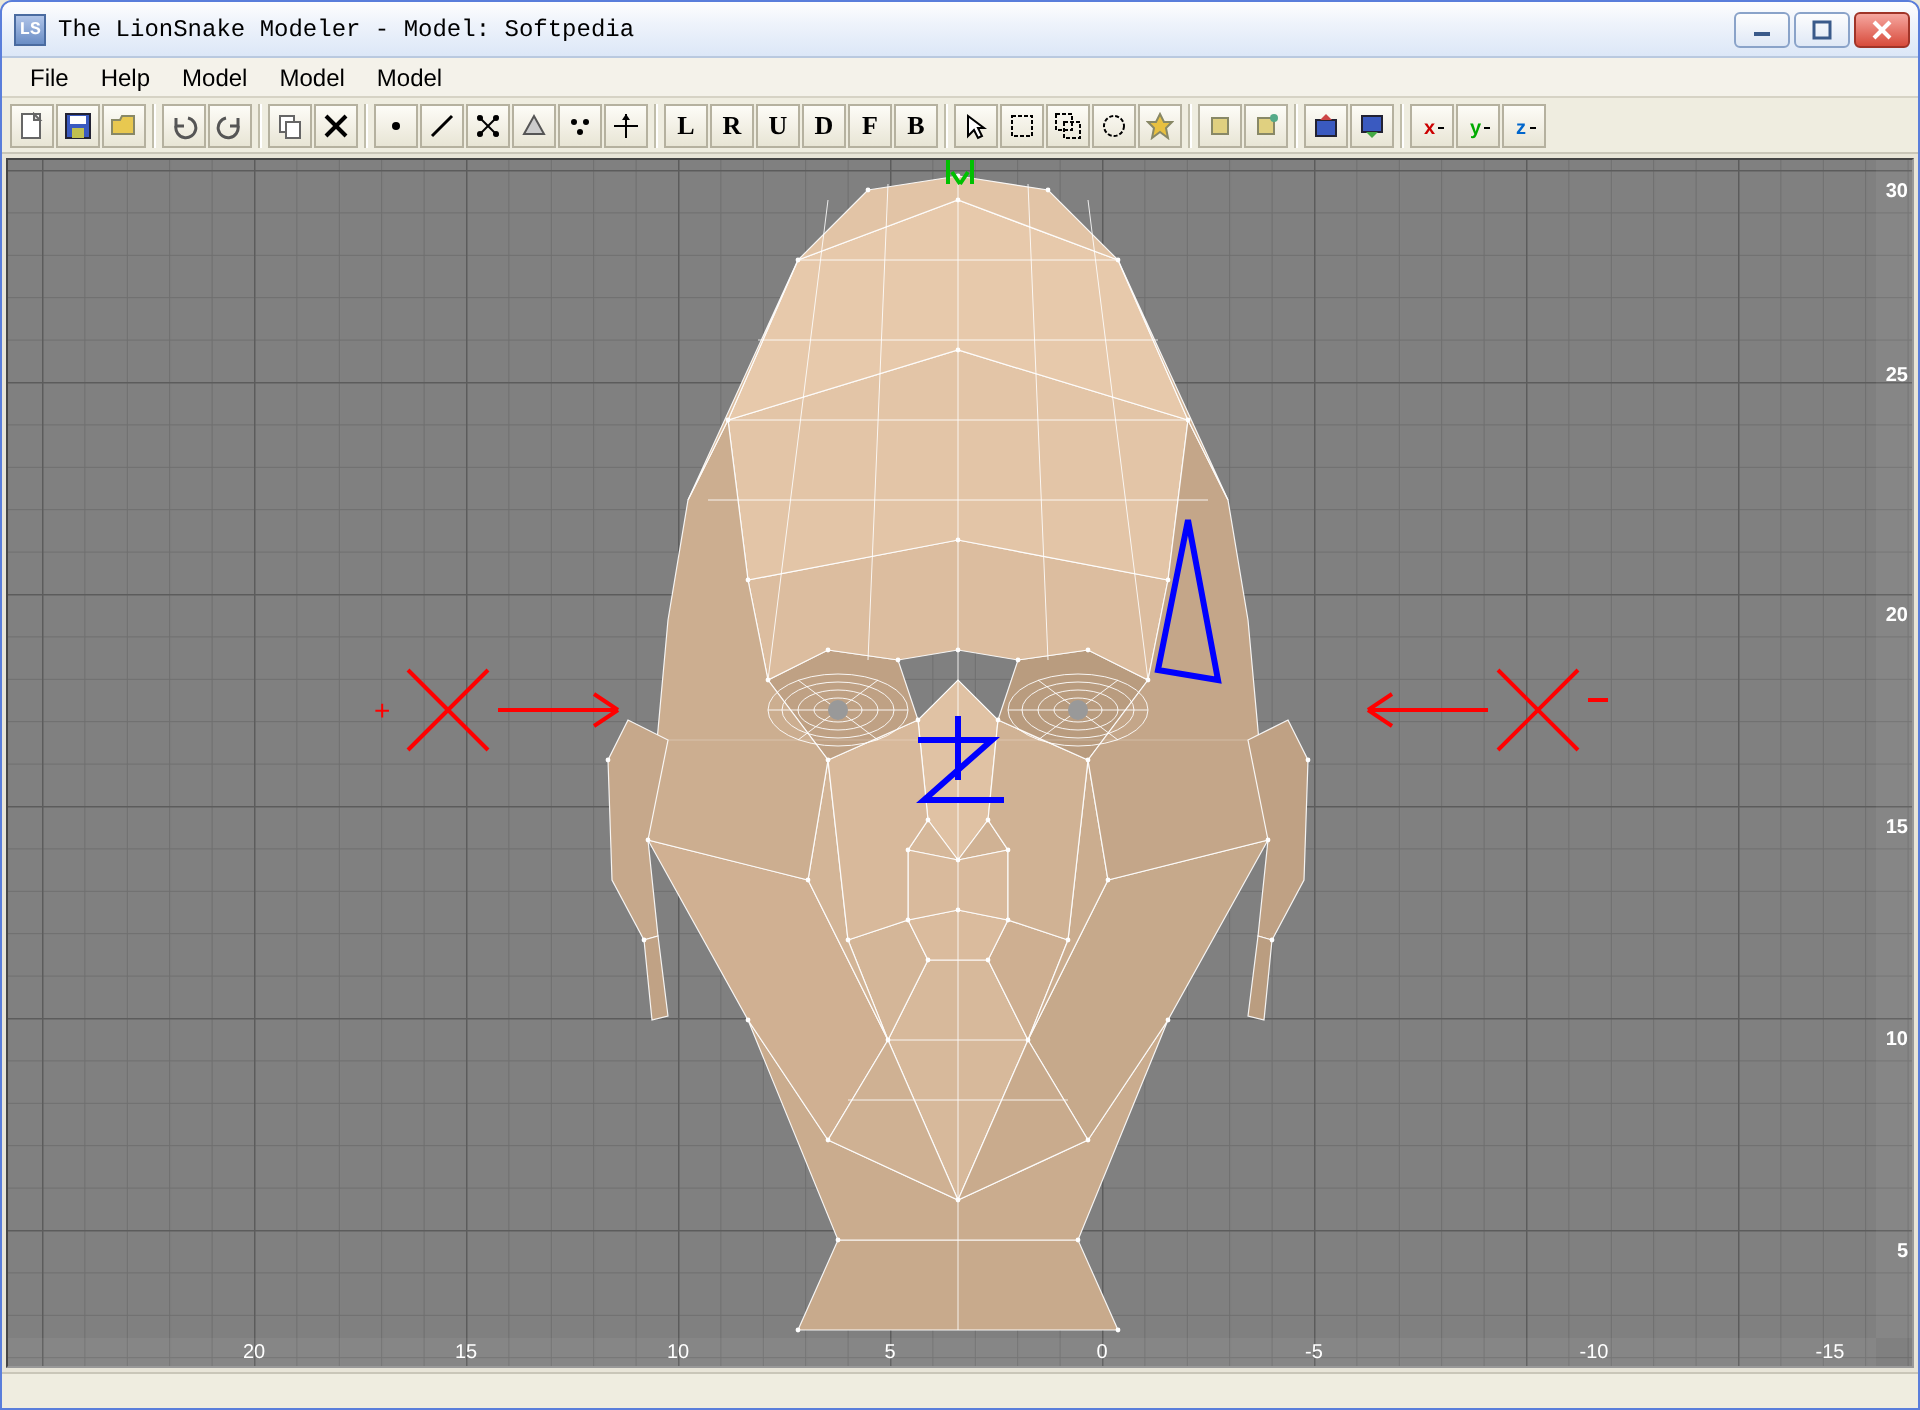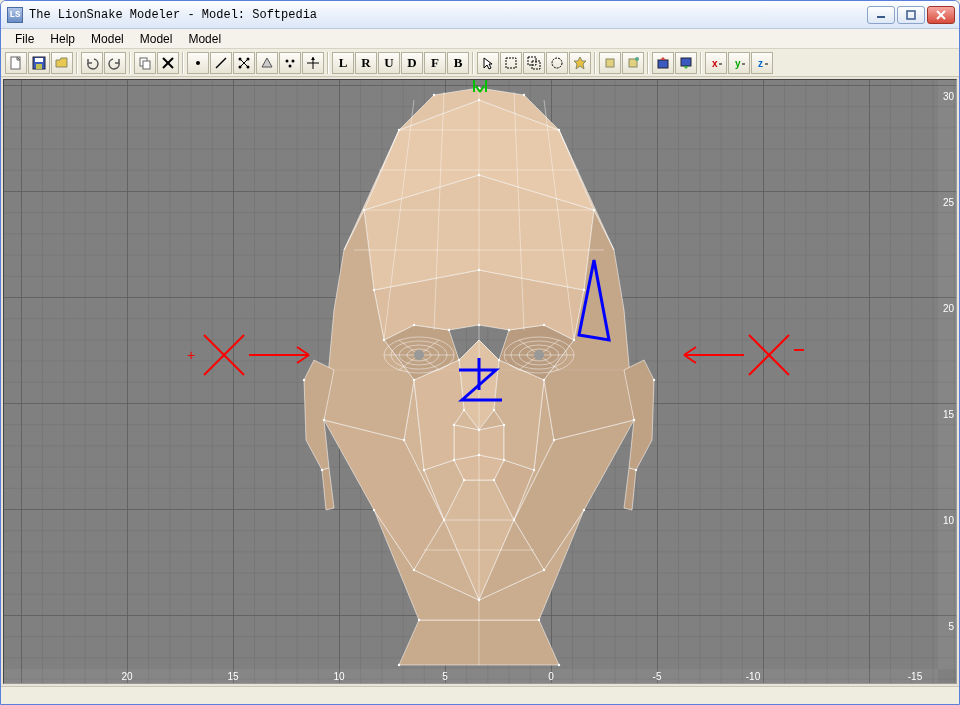--- a/index.html
+++ b/index.html
@@ -93,21 +93,21 @@
     overflow: hidden;
     border: 1px inset #999;
   }
   .ruler-x, .ruler-y {
     position: absolute;
     background: rgba(255,255,255,0.05);
     color: #fff;
     font-size: 10px;
   }
   .ruler-x { bottom: 0; left: 0; right: 18px; height: 14px; display:flex; }
-  .ruler-y { top: 0; right: 0; bottom: 14px; width: 18px; }
+  .ruler-y { top: 0; right: 0; bottom: 14px; width: 18px; font-weight: bold; }
   .ruler-x span { position: absolute; bottom: 1px; transform: translateX(-50%); }
   .ruler-y span { position: absolute; right: 2px; transform: translateY(50%); }
   
   .statusbar {
     height: 20px;
     background: #efede0;
     border-top: 1px solid #c9c6b8;
   }
   svg.canvas { position: absolute; top:0; left:0; }
 </style>
@@ -496,26 +496,26 @@
       </g>
     </svg>
 
     <div class="ruler-x">
       <span style="left:123px">20</span>
       <span style="left:229px">15</span>
       <span style="left:335px">10</span>
       <span style="left:441px">5</span>
       <span style="left:547px">0</span>
       <span style="left:653px">-5</span>
-      <span style="left:749px">-10</span>
+      <span style="left:793px">-10</span>
       <span style="left:911px">-15</span>
     </div>
     <div class="ruler-y">
       <span style="top:5px">30</span>
-      <span style="top:111px">25</span>
+      <span style="top:97px">25</span>
       <span style="top:217px">20</span>
       <span style="top:323px">15</span>
       <span style="top:429px">10</span>
       <span style="top:535px">5</span>
     </div>
   </div>
 </div>
 
 <div class="statusbar"></div>
 

